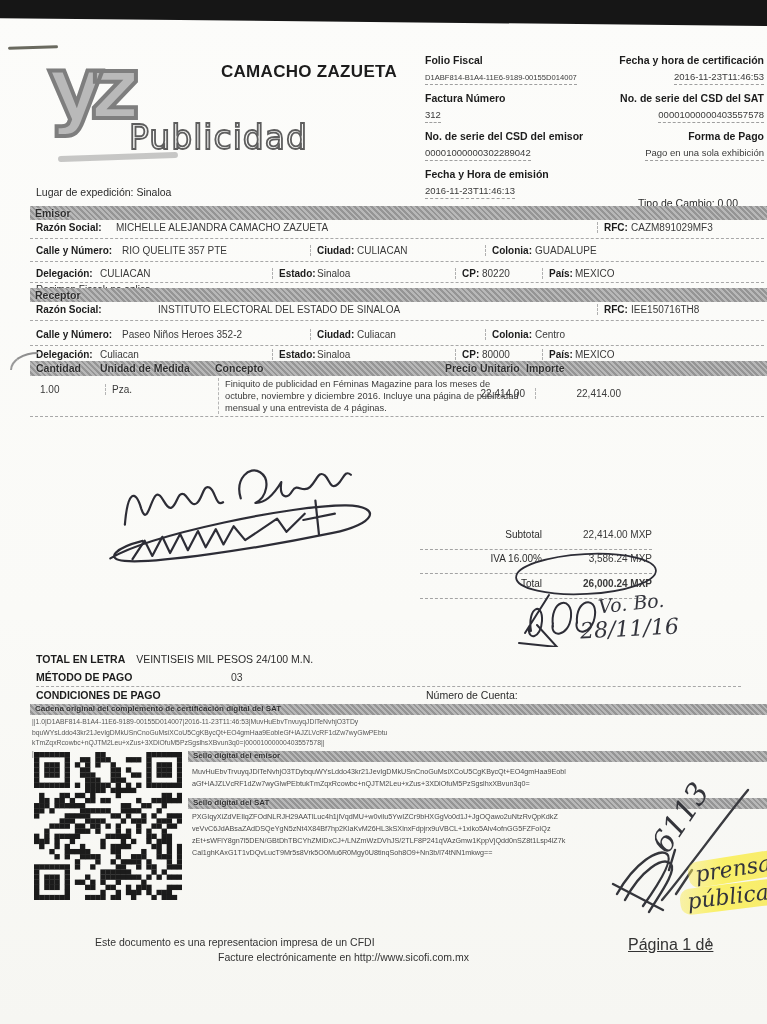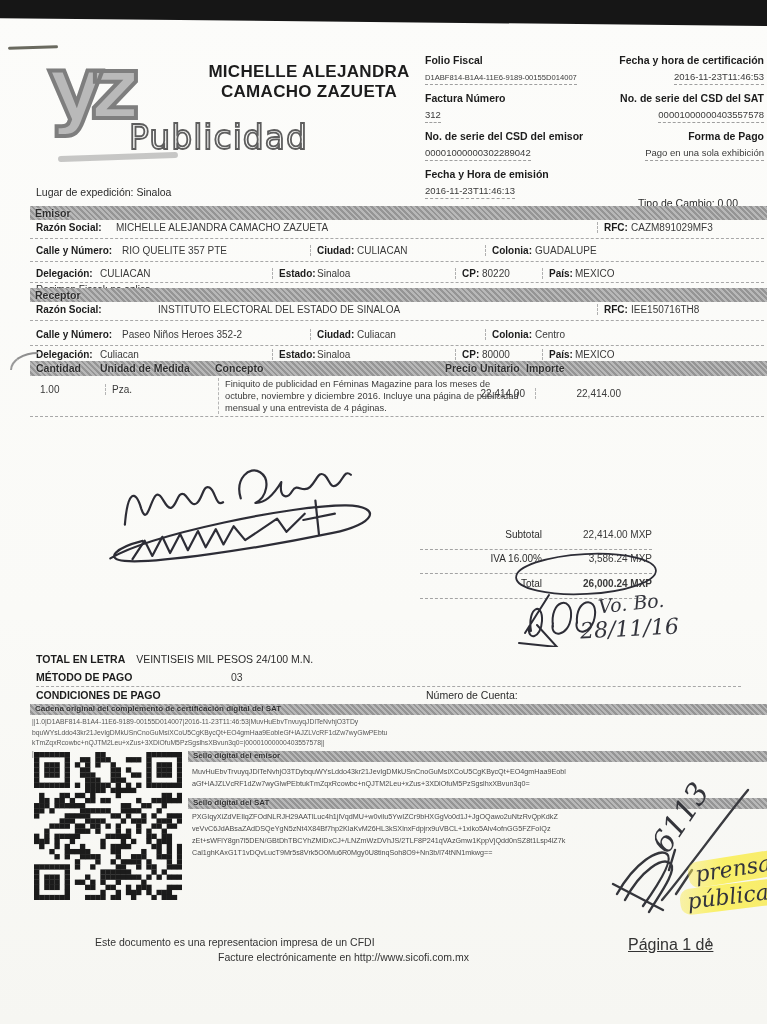--- a/index.html
+++ b/index.html
@@ -42,21 +42,20 @@
   <div class="abs" style="left:0;top:0;width:767px;height:26px;background:#161616;clip-path:polygon(0 0,100% 0,100% 100%,0 70%);"></div>
   <div class="abs" style="left:8px;top:46px;width:50px;height:3px;background:#6a6a5f;border-radius:2px;transform:rotate(-2deg);"></div>
 
   <div class="abs" style="left:40px;top:50px;width:230px;height:115px;">
     <div class="outline-big" style="position:absolute;left:8px;top:0;">yz</div>
     <div class="outline-sub" style="position:absolute;left:64px;top:68px;">Publicidad</div>
     <div style="position:absolute;left:18px;top:104px;width:120px;height:6px;background:#9a9a9a;opacity:.55;border-radius:3px;transform:rotate(-2deg);"></div>
   </div>
 
   <div class="abs" style="left:178px;top:62px;width:262px;text-align:center;">
-    <div class="lbl" style="font-size:17px;letter-spacing:.3px;">MICHELLE ALEJANDRA</div>
     <div class="lbl" style="font-size:17px;letter-spacing:.3px;">CAMACHO ZAZUETA</div>
   </div>
 
   <div class="abs" style="left:425px;top:54px;width:210px;">
     <div class="fiscal-pair">
       <span class="lbl">Folio Fiscal</span>
       <span class="val tinyval u-dash">D1ABF814-B1A4-11E6-9189-00155D014007</span>
     </div>
     <div class="fiscal-pair">
       <span class="lbl">Factura Número</span>

